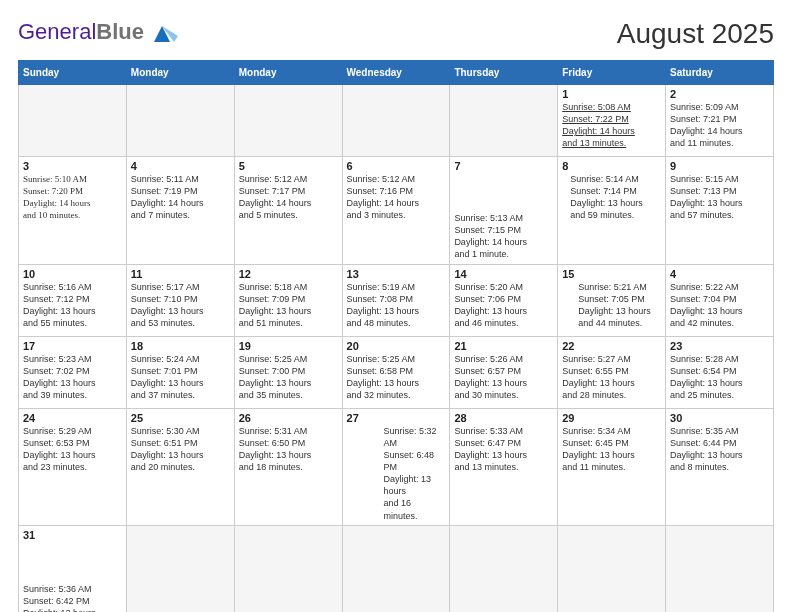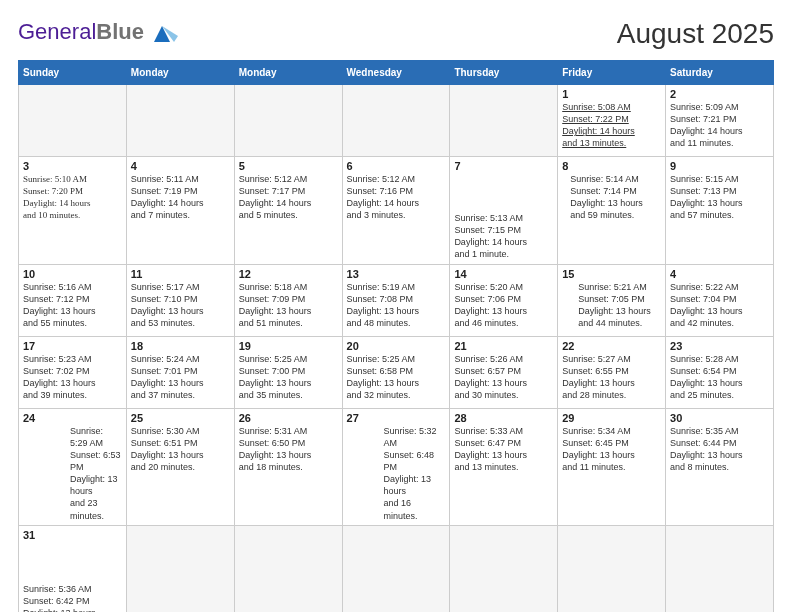--- a/index.html
+++ b/index.html
@@ -298,21 +298,21 @@
             <span class="day-num">23</span>
             <div class="day-info" style="white-space: pre-line;">Sunrise: 5:28 AM
 Sunset: 6:54 PM
 Daylight: 13 hours
 and 25 minutes.</div>
           </td>
         </tr>
         <tr>
           <td>
             <span class="day-num">24</span>
-            <div class="day-info" style="white-space: pre-line; margin-left: 47px;">Sunrise: 5:29 AM
+            <div class="day-info" style="white-space: pre-line;">Sunrise: 5:29 AM
 Sunset: 6:53 PM
 Daylight: 13 hours
 and 23 minutes.</div>
           </td>
           <td>
             <span class="day-num">25</span>
             <div class="day-info" style="white-space: pre-line;">Sunrise: 5:30 AM
 Sunset: 6:51 PM
 Daylight: 13 hours
 and 20 minutes.</div>

